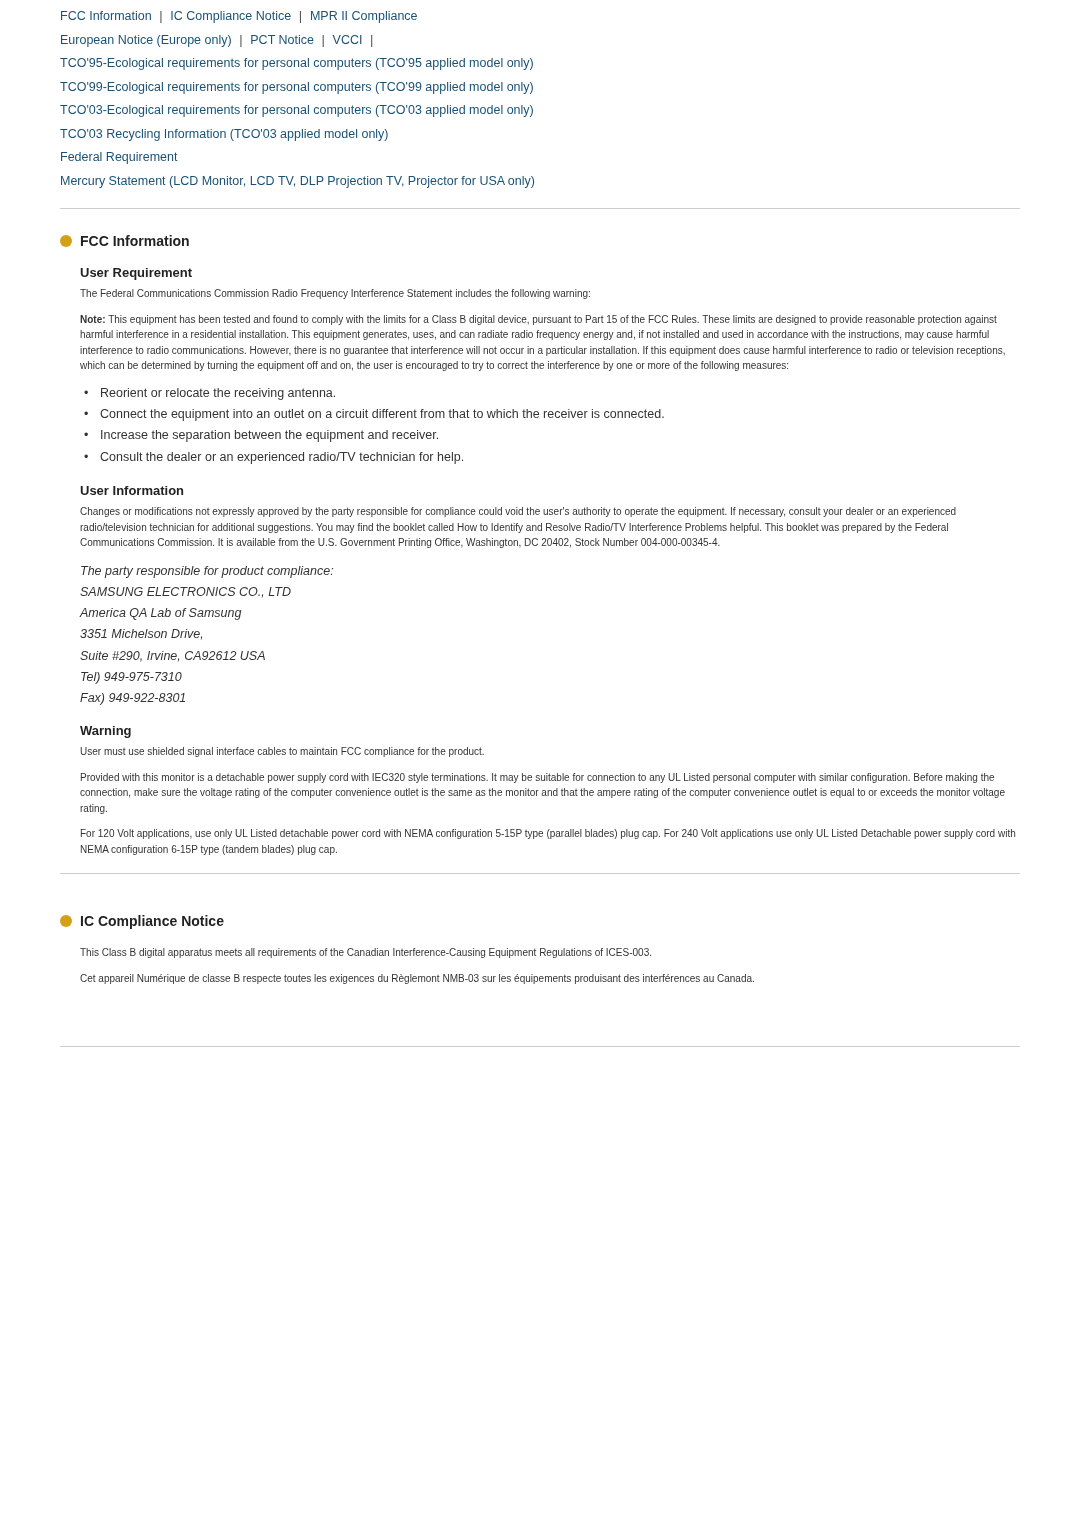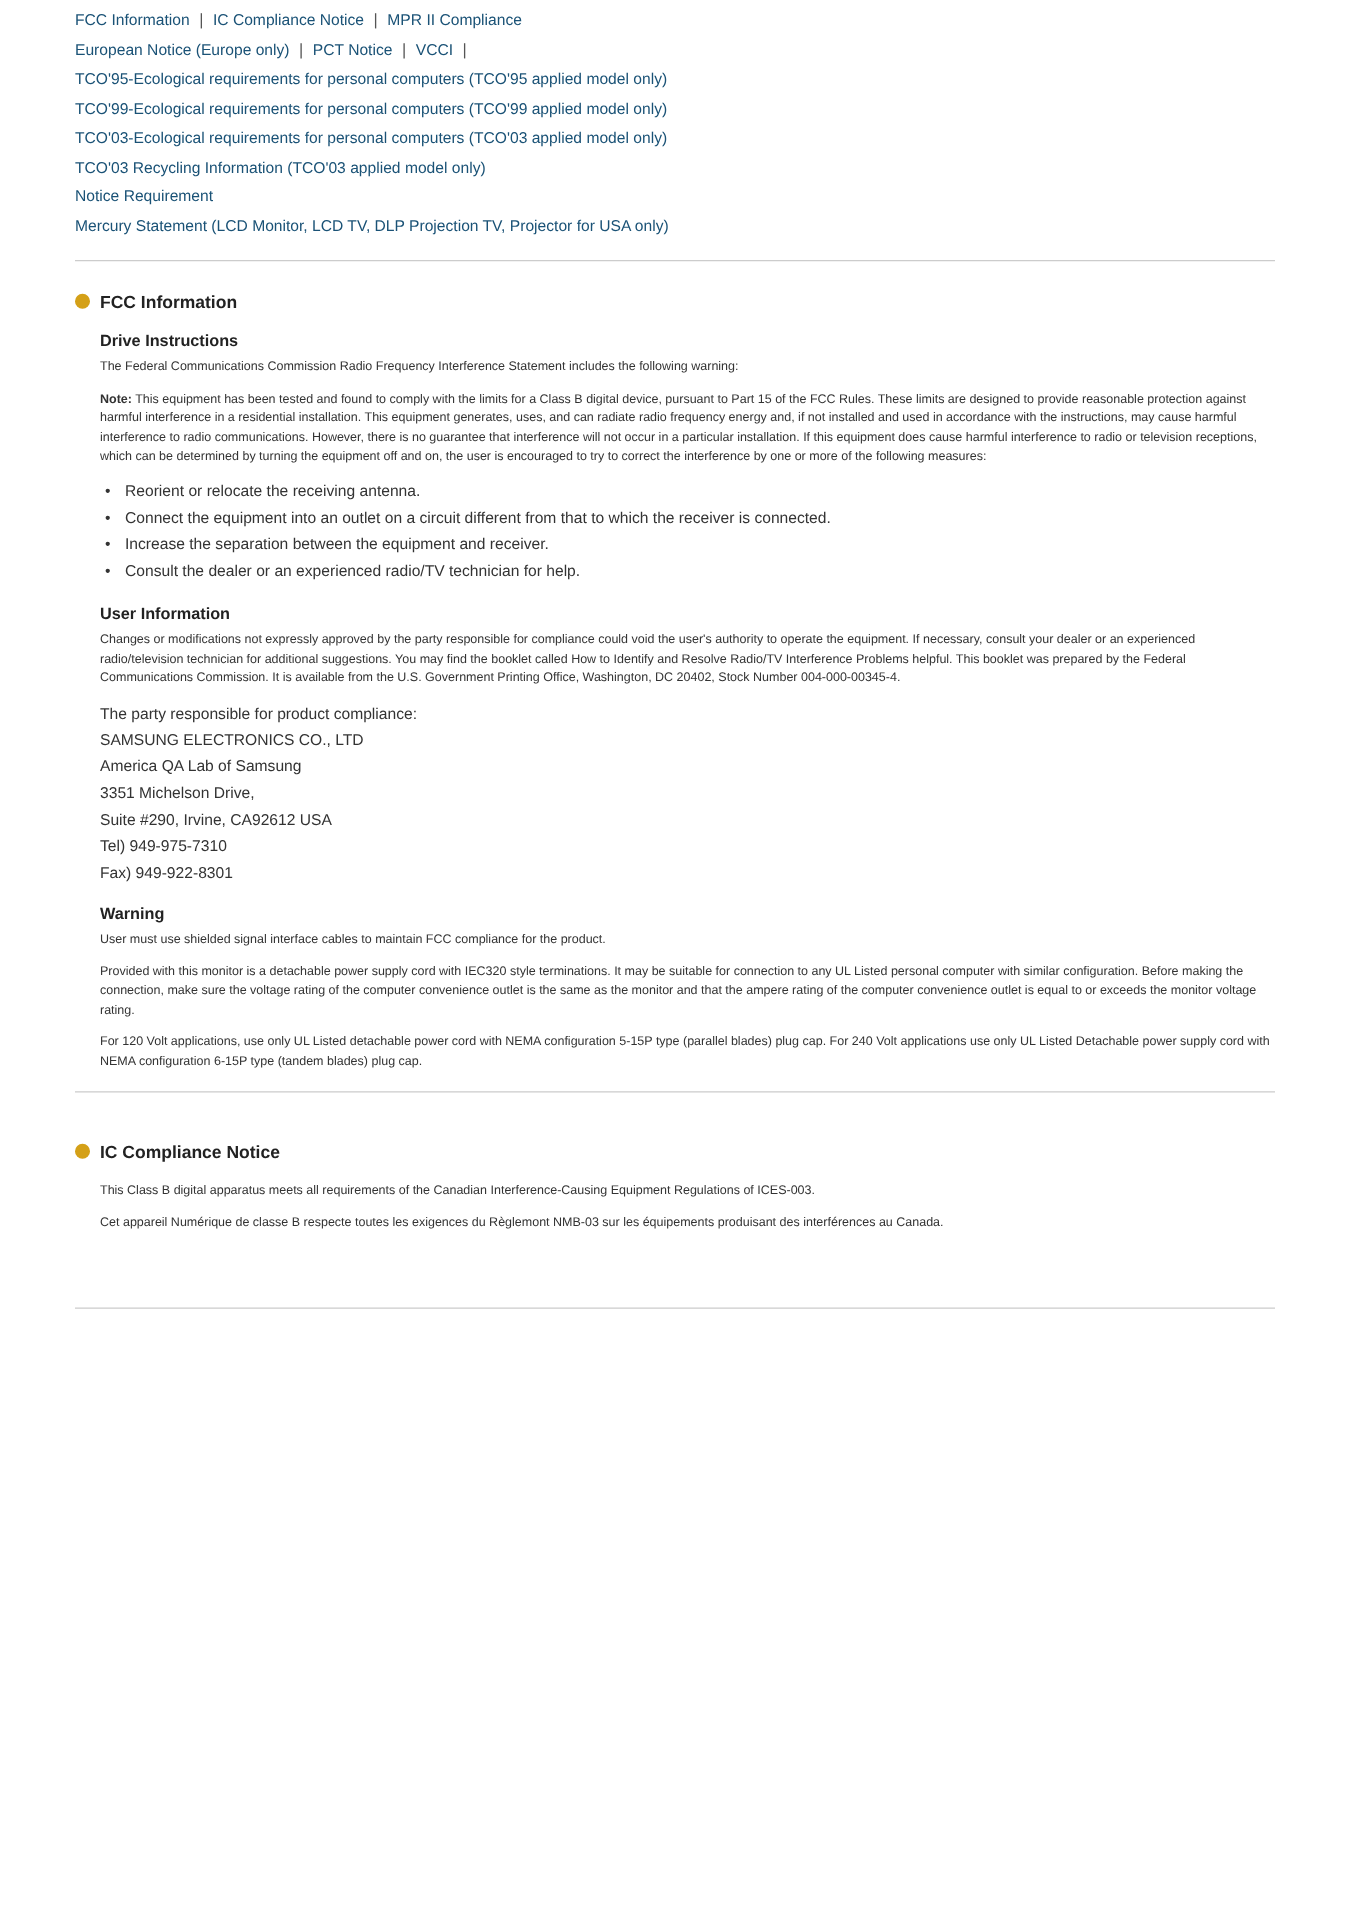--- a/index.html
+++ b/index.html
@@ -111,20 +111,21 @@
       content: "•";
       position: absolute;
       left: 0;
       color: #333;
     }
 
     .contact-block {
       font-size: 12.5px;
       line-height: 1.7;
       margin-bottom: 2px;
+      font-style: italic;
     }
   </style>
 </head>
 <body>
 
 <div class="page-container">
 
   
   <div class="nav-links">
     <a href="#">FCC Information</a>
@@ -141,36 +142,36 @@
     <span class="nav-separator">|</span>
     <br>
     <a href="#">TCO'95-Ecological requirements for personal computers (TCO'95 applied model only)</a>
     <br>
     <a href="#">TCO'99-Ecological requirements for personal computers (TCO'99 applied model only)</a>
     <br>
     <a href="#">TCO'03-Ecological requirements for personal computers (TCO'03 applied model only)</a>
     <br>
     <a href="#">TCO'03 Recycling Information (TCO'03 applied model only)</a>
     <br>
-    <a href="#">Notice Requirement</a>
+    <a href="#">Federal Requirement</a>
     <br>
     <a href="#">Mercury Statement (LCD Monitor, LCD TV, DLP Projection TV, Projector for USA only)</a>
   </div>
 
   <hr class="divider">
 
   
   <div class="section">
     <div class="section-header">
       <div class="section-dot"></div>
       <span class="section-title">FCC Information</span>
     </div>
 
     <div class="subsection">
-      <div class="subsection-title">Drive Instructions</div>
+      <div class="subsection-title">User Requirement</div>
       <p class="para">The Federal Communications Commission Radio Frequency Interference Statement includes the following warning:</p>
       <p class="para">
         <strong>Note:</strong><span> This equipment has been tested and found to comply with the limits for a Class B digital device, pursuant to Part 15 of the FCC Rules. These limits are designed to provide reasonable protection against harmful interference in a residential installation. This equipment generates, uses, and can radiate radio frequency energy and, if not installed and used in accordance with the instructions, may cause harmful interference to radio communications. However, there is no guarantee that interference will not occur in a particular installation. If this equipment does cause harmful interference to radio or television receptions, which can be determined by turning the equipment off and on, the user is encouraged to try to correct the interference by one or more of the following measures:</span>
       </p>
       <ul class="bullet-list">
         <li>Reorient or relocate the receiving antenna.</li>
         <li>Connect the equipment into an outlet on a circuit different from that to which the receiver is connected.</li>
         <li>Increase the separation between the equipment and receiver.</li>
         <li>Consult the dealer or an experienced radio/TV technician for help.</li>
       </ul>

